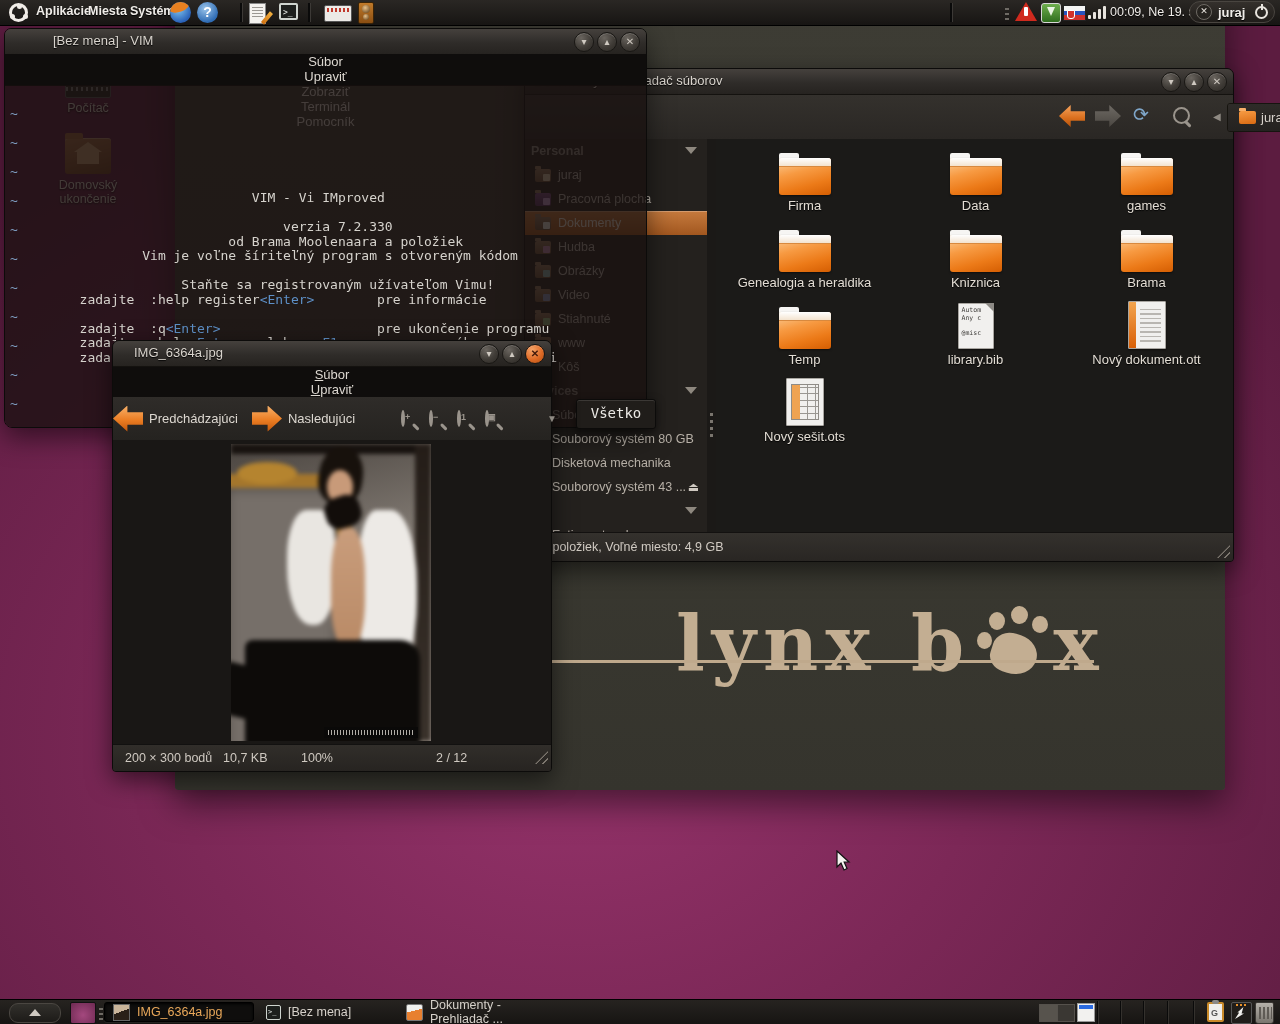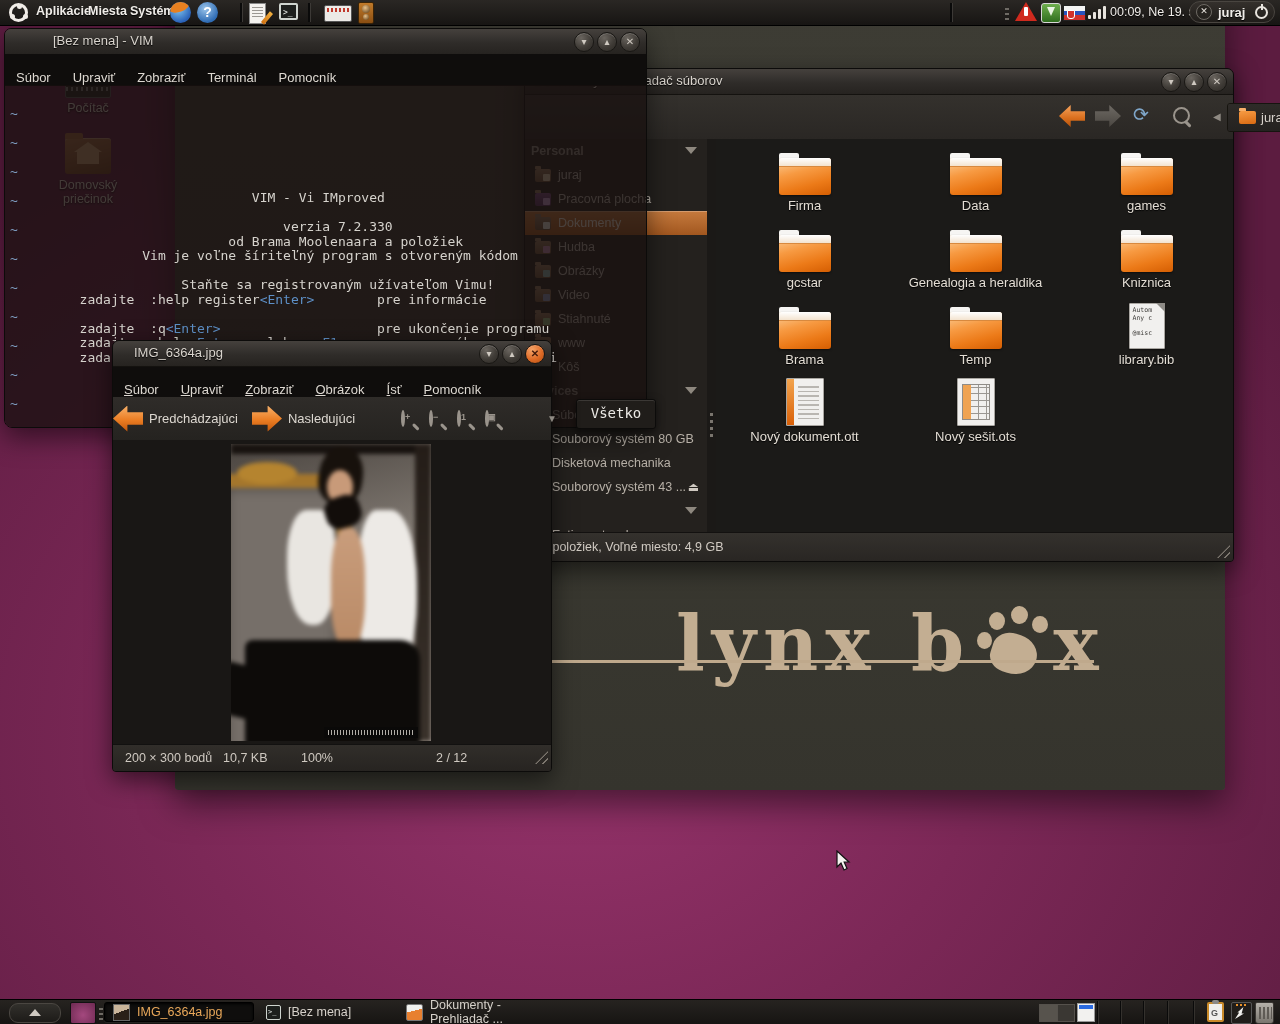--- a/index.html
+++ b/index.html
@@ -35,21 +35,21 @@
   .win{position:absolute;border:1px solid #0c0b0a;border-radius:7px 7px 4px 4px;box-shadow:0 8px 24px rgba(0,0,0,.55);}
   .titlebar{position:absolute;left:0;right:0;top:0;height:25px;border-radius:6px 6px 0 0;
     background:linear-gradient(180deg,#45413d 0%,#2f2c29 55%,#262320 100%);
     border-bottom:1px solid #14120f;}
   .tb-title{position:absolute;top:4px;font-size:13px;color:#d9d4cd;text-shadow:0 1px 1px #000;white-space:nowrap;}
   .wbtns{position:absolute;top:3px;right:6px;display:flex;gap:3px;}
   .wbtn{width:18px;height:18px;border-radius:50%;border:1px solid #191714;
     background:radial-gradient(circle at 35% 28%, #6a655f 0%, #403c37 55%, #2b2824 100%);
     color:#cfc9c1;font-size:10px;line-height:17px;text-align:center;box-shadow:inset 0 1px 0 rgba(255,255,255,.18);}
   .wbtn.orange{background:radial-gradient(circle at 35% 28%, #f5a469 0%, #dd6a26 55%, #b04e12 100%);color:#41190a;font-weight:bold;}
-  .menubar{position:absolute;left:0;right:0;display:flex;align-items:flex-end;background:#0f0d0c;border-bottom:1px solid #060505;}
+  .menubar{position:absolute;left:0;right:0;display:flex;align-items:center;background:#0f0d0c;border-bottom:1px solid #060505;flex-direction:column;}
   .mitem{color:#ddd8d1;font-size:13px;padding:0 11px;}
   .mitem u{text-decoration:underline;}
   
   #vim{left:4px;top:28px;width:641px;height:398px;border-radius:7px 7px 8px 8px;box-shadow:0 10px 26px rgba(0,0,0,.5);}
   #vim .menubar{top:25px;height:31px;}
   #vim-body{position:absolute;left:0;right:0;top:56px;bottom:0;border-radius:0 0 7px 7px;
     background:rgba(24,17,15,0.78);}
   #vim-tildes{position:absolute;left:5px;top:14px;margin:0;font-family:"DejaVu Sans Mono",monospace;
     font-size:13px;line-height:29px;color:#7d9cc0;}
   #vim-text{position:absolute;left:12px;top:106px;margin:0;font-family:"DejaVu Sans Mono",monospace;
@@ -247,21 +247,21 @@
 
   <div class="dicon abs" style="left:40px;top:84px;">
     <div class="kbd-icon"></div>
     <div>Počítač</div>
   </div>
   <div class="dicon abs" style="left:40px;top:138px;">
     <div class="homefolder">
         <span class="roof"></span>
         <span class="house"></span>
       </div>
-    <div style="width:70px;margin:0 auto;">Domovský priečinok</div>
+    <div style="width:70px;margin:0 auto;">Domovský ukončenie</div>
   </div>
 
   <div id="fm" class="win">
     <div class="titlebar">
       <span class="tb-title">Dokumenty - Prehliadač súborov</span>
       <span class="wbtns">
         <span class="wbtn">▾</span>
         <span class="wbtn">▴</span>
         <span class="wbtn">✕</span>
       </span>
@@ -401,30 +401,20 @@
           </div>
           <div class="fcell">
             <div class="icwrap">
               <div class="bigfolder">
                 <span class="tab"></span>
                 <span class="body"></span>
                 <span class="flap"></span>
               </div>
             </div>
             <div class="flabel">games</div>
-          </div>
-          <div class="fcell">
-            <div class="icwrap">
-              <div class="bigfolder">
-                <span class="tab"></span>
-                <span class="body"></span>
-                <span class="flap"></span>
-              </div>
-            </div>
-            <div class="flabel">gcstar</div>
           </div>
           <div class="fcell">
             <div class="icwrap">
               <div class="bigfolder">
                 <span class="tab"></span>
                 <span class="body"></span>
                 <span class="flap"></span>
               </div>
             </div>
             <div class="flabel">Genealogia a heraldika</div>

